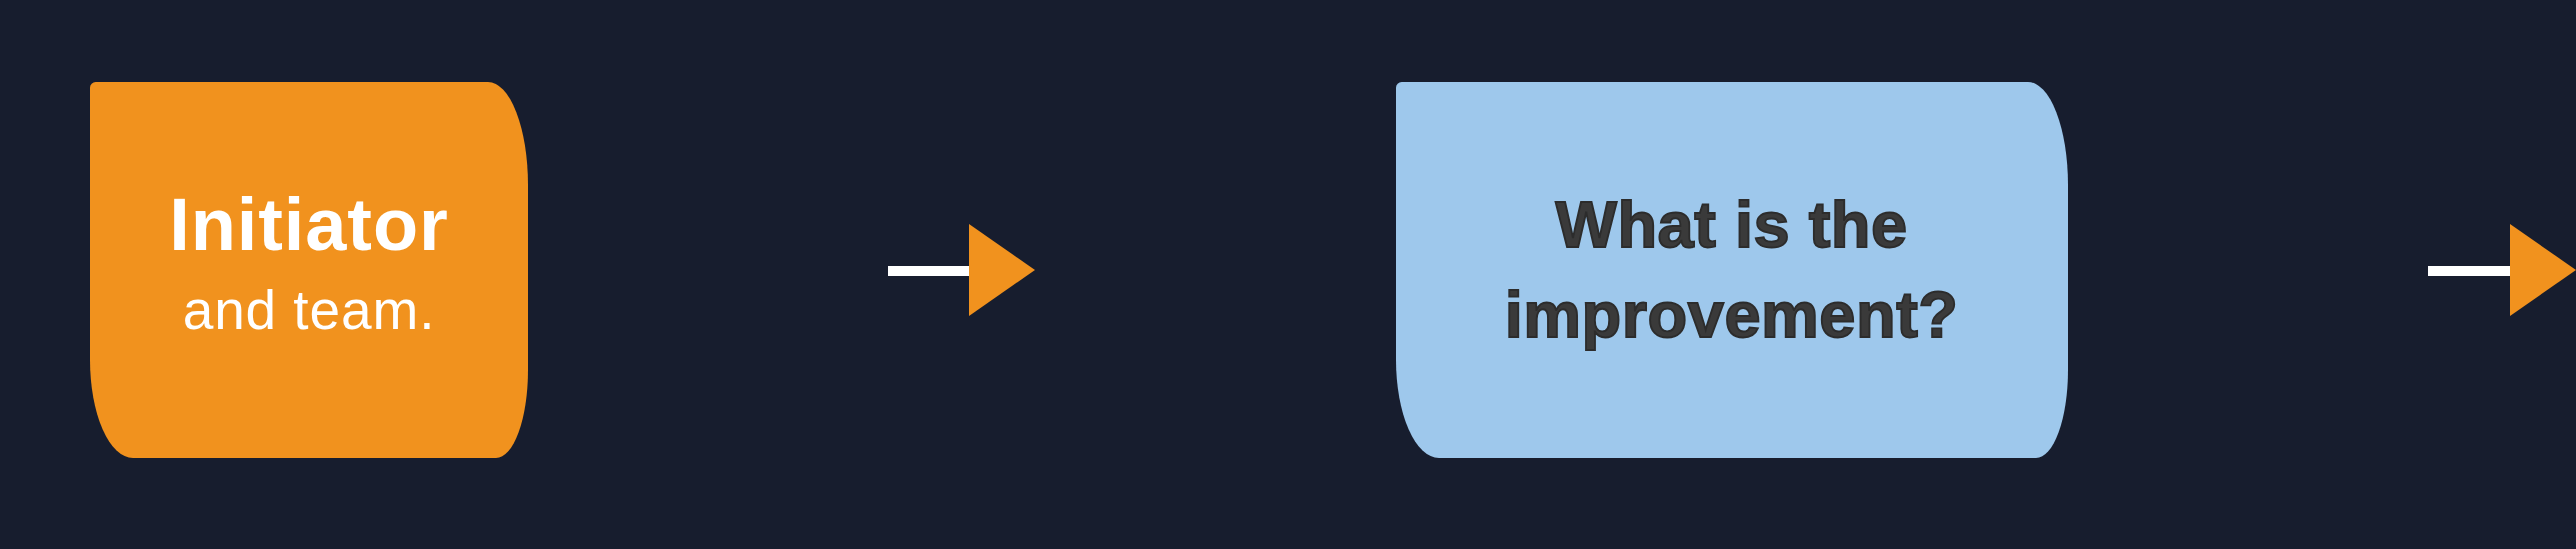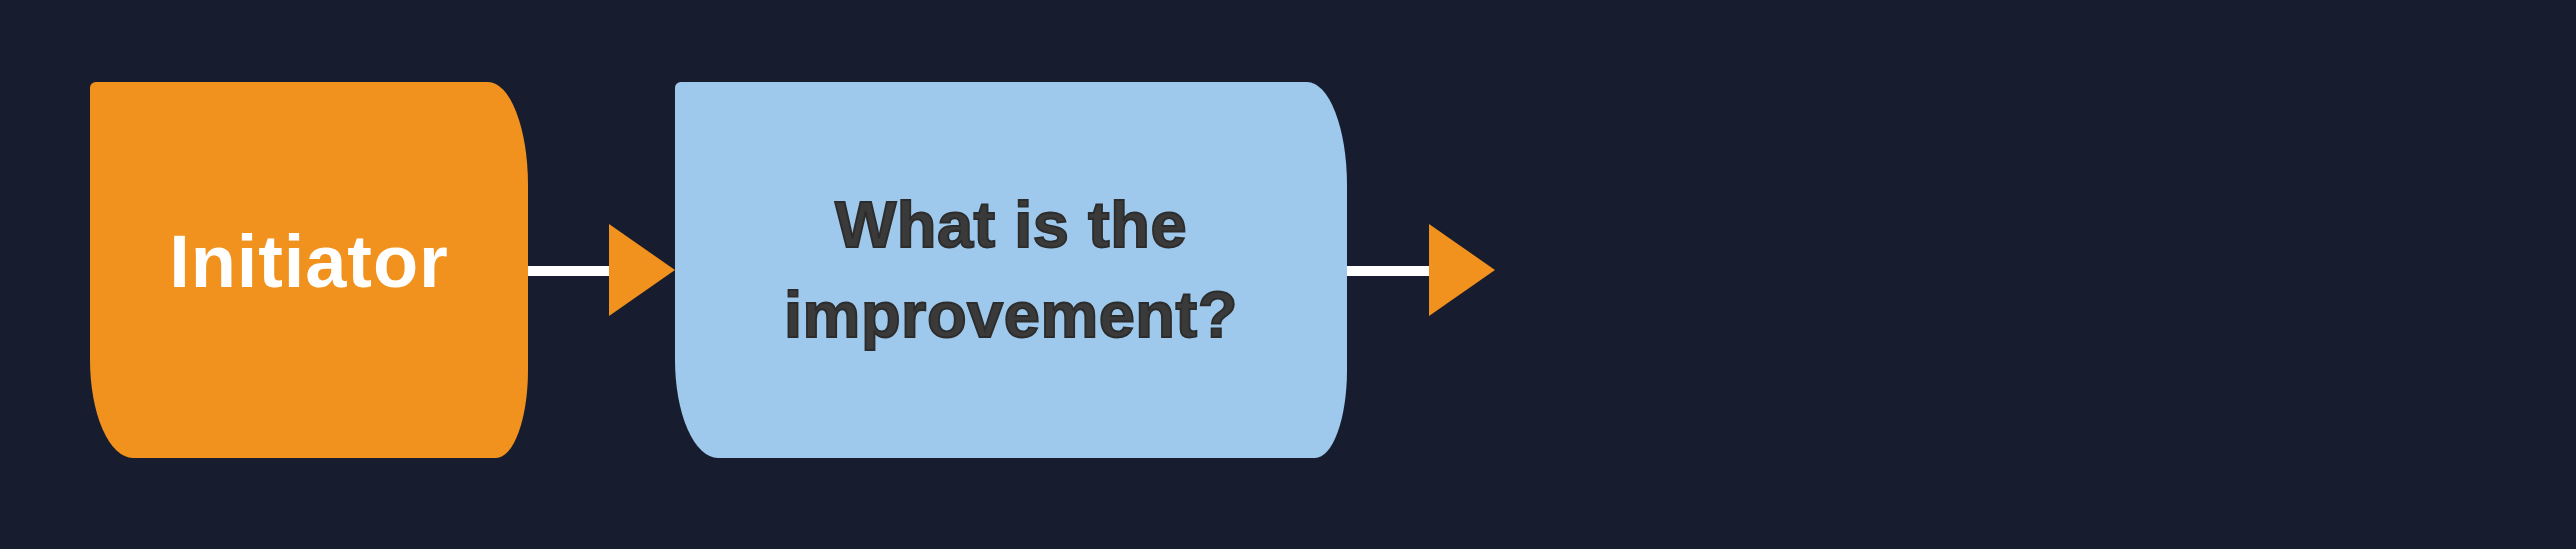--- a/index.html
+++ b/index.html
@@ -11,20 +11,21 @@
     position: relative;
     width: 2576px;
     height: 549px;
     background: #171D2E;
     display: flex;
     align-items: flex-start;
     padding-left: 90px;
     box-sizing: border-box;
     font-family: "Liberation Sans", sans-serif;
     overflow: hidden;
+    justify-content: space-between;
   }
   .node {
     flex: 0 0 auto;
     margin-top: 82px;
     height: 376px;
     display: flex;
     flex-direction: column;
     align-items: center;
     justify-content: center;
     text-align: center;
@@ -116,20 +117,21 @@
     border-left: 66px solid #F1921E;
   }
 </style>
 </head>
 <body>
 
 <div class="flow">
 
   <div class="node node--initiator">
     <div class="initiator-title">Initiator</div>
+    <div class="initiator-subtitle">and team.</div>
   </div>
 
   <div class="connector connector--1">
     <div class="shaft"></div>
     <div class="head"></div>
   </div>
 
   <div class="node node--improvement">
     <div class="improvement-question">What is the
 improvement?</div>

